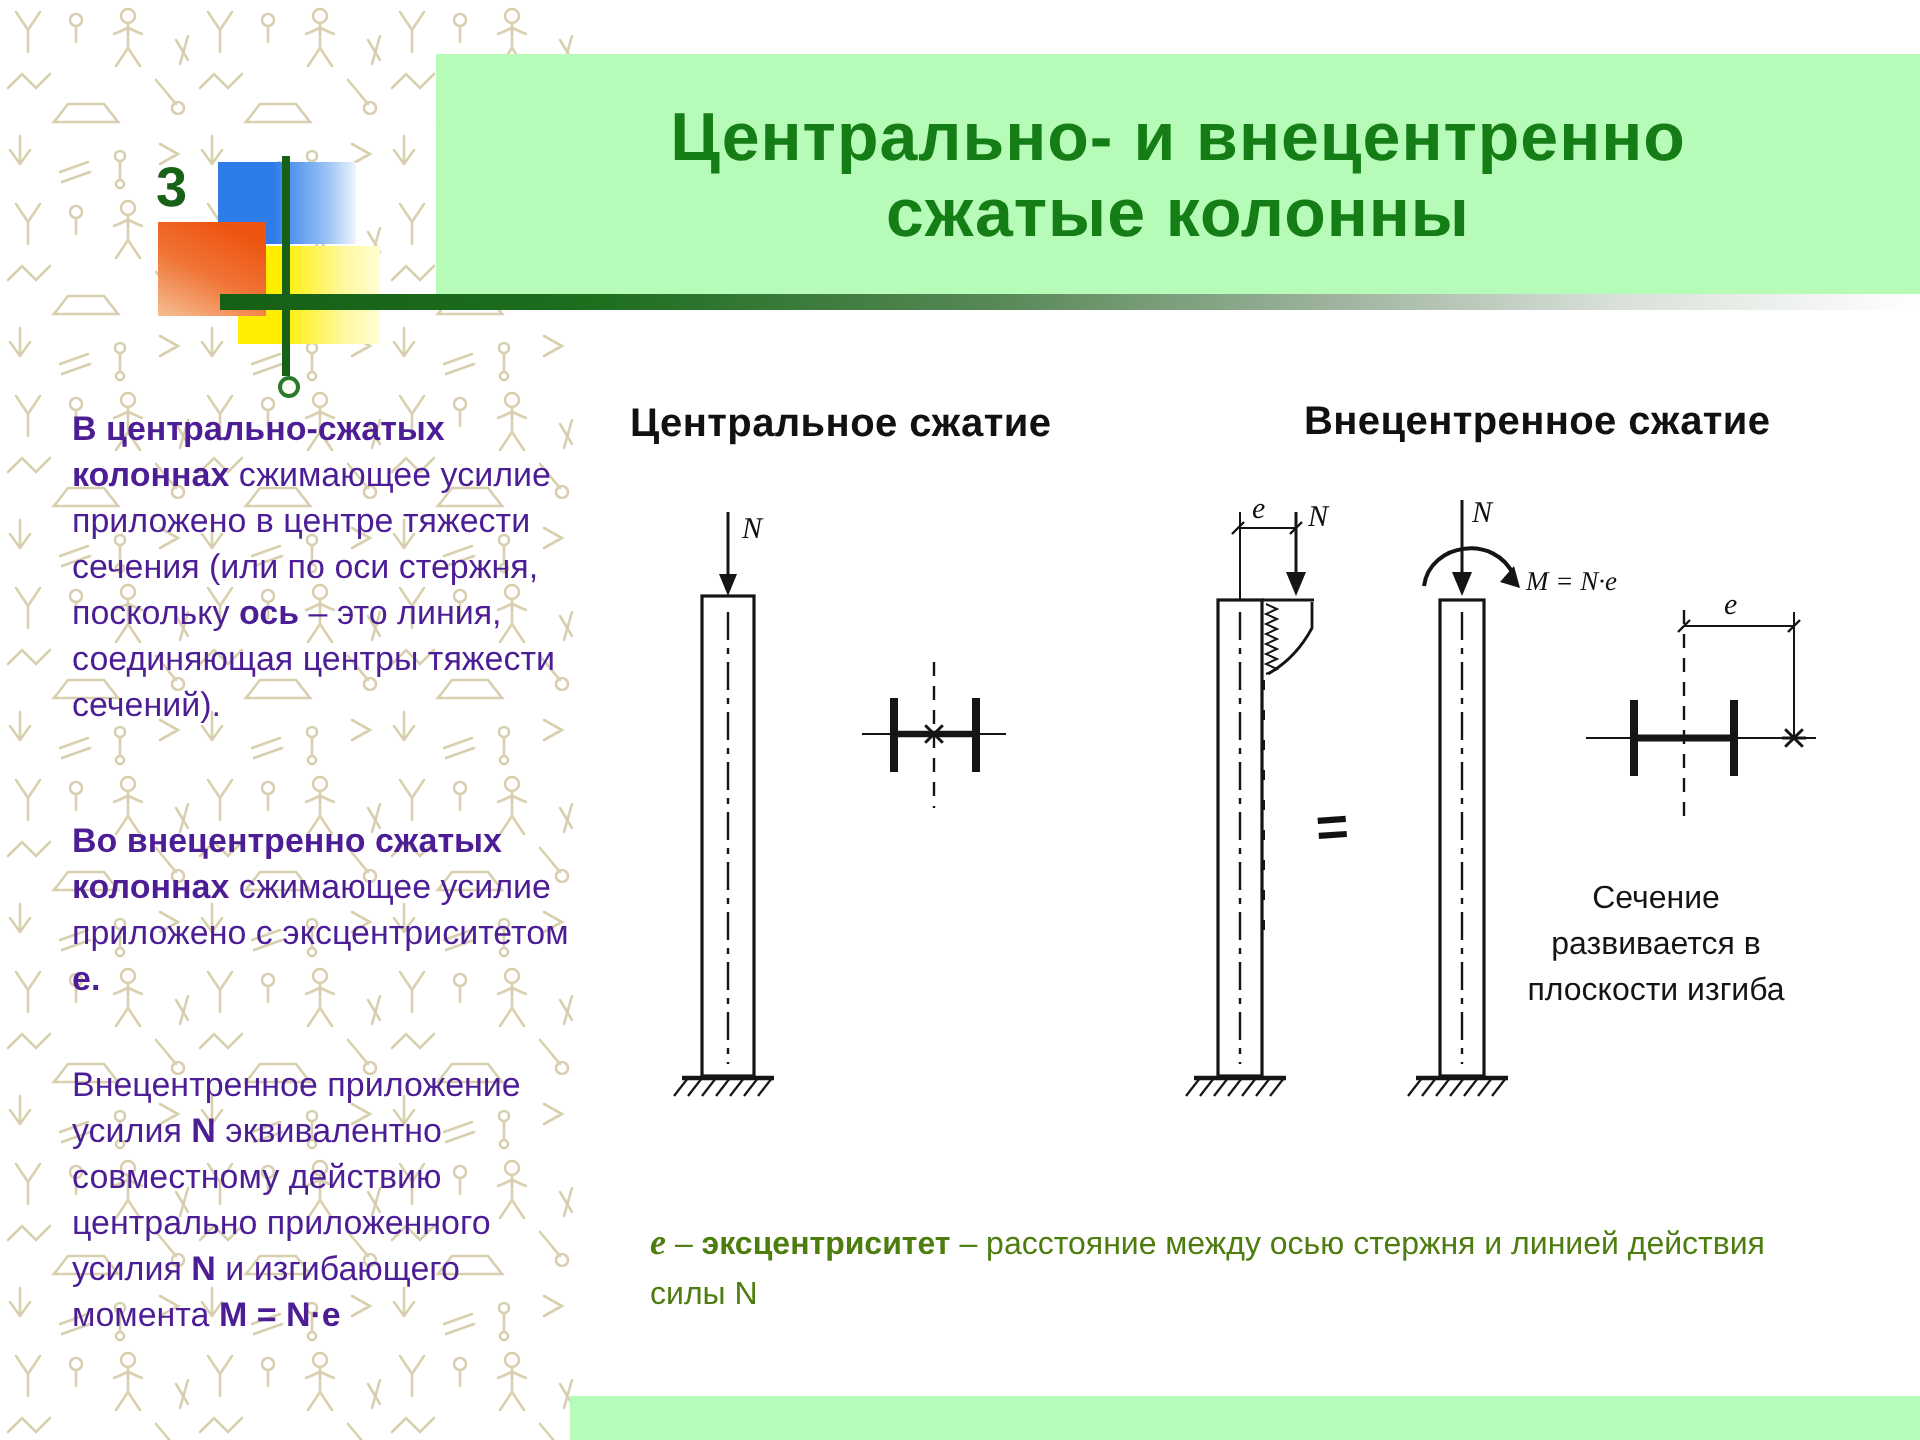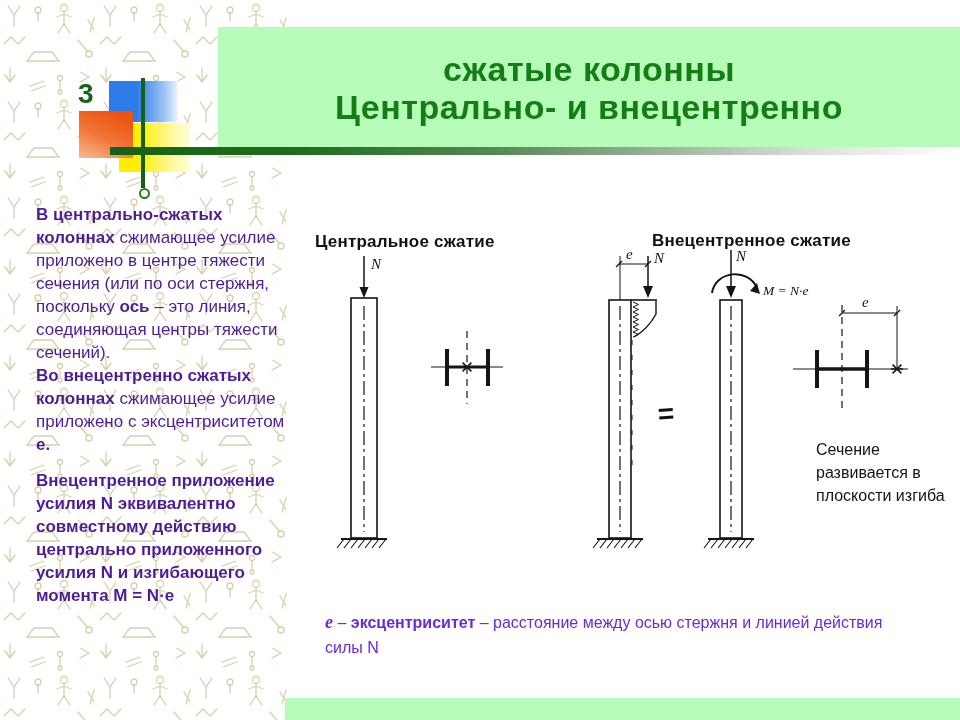--- a/index.html
+++ b/index.html
@@ -13,32 +13,32 @@
   .sq-orange{left:79px;top:111px;width:54px;height:47px;background:linear-gradient(205deg,#ed5410 15%,#f07436 55%,#f7bd93 100%);}
   .logo-vline{position:absolute;left:141px;top:78px;width:4px;height:110px;background:#176117;z-index:3;}
   .logo-dot{position:absolute;left:139px;top:188px;width:7px;height:7px;border:2px solid #2a7a2a;border-radius:50%;background:#fdfdf4;z-index:3;}
   .title-block{position:absolute;left:218px;top:27px;width:742px;height:121px;background:#b6fbb7;z-index:2;
                display:flex;flex-direction:column;justify-content:center;text-align:center;}
   .title-line{font-size:34px;line-height:38px;font-weight:bold;color:#157d15;letter-spacing:0.5px;}
   .title-underline{position:absolute;left:110px;top:147px;width:850px;height:8px;z-index:3;
       background:linear-gradient(90deg,#166016 0%,#1e6e1e 22%,#558755 45%,#9cb29c 65%,#d8e0d8 82%,#ffffff 100%);}
   .left-text{position:absolute;left:36px;top:203px;width:252px;z-index:2;font-size:17px;line-height:23px;color:#4c1d95;}
   .left-text p{margin:0;}
-  .left-text p.gap-big{}
-  .left-text p.gap-small{margin-top:13px;font-weight:bold;}
-  .diag-heading{position:absolute;z-index:2;font-size:17px;font-weight:bold;color:#111;letter-spacing:0.2px;margin-top:31px;}
+  .left-text p.gap-big{margin-top:45px;}
+  .left-text p.gap-small{margin-top:30px;}
+  .diag-heading{position:absolute;z-index:2;font-size:20px;font-weight:bold;color:#111;letter-spacing:0.2px;}
   .h-left{left:315px;top:201px;}
   .h-right{left:652px;top:200px;text-align:center;}
   .diagrams-svg{position:absolute;left:0;top:0;z-index:2;}
   .lbl{font:italic 15px "Liberation Serif",serif;fill:#111;}
   .lbl-small{font:italic 13.5px "Liberation Serif",serif;fill:#111;}
   .eq{font:bold 28px "Liberation Sans",sans-serif;fill:#111;}
-  .section-note{position:absolute;left:816px;top:438px;width:136px;text-align:left;z-index:2;
+  .section-note{position:absolute;left:760px;top:438px;width:136px;text-align:center;z-index:2;
                 font-size:16px;line-height:23px;color:#141414;}
-  .caption{position:absolute;left:325px;top:610px;width:572px;z-index:2;font-size:16px;line-height:25px;color:#6d28d9;}
+  .caption{position:absolute;left:325px;top:610px;width:572px;z-index:2;font-size:16px;line-height:25px;color:#4d7c0f;}
   .cap-e{font:italic bold 18px "Liberation Serif",serif;}
   .bottom-bar{position:absolute;left:285px;top:698px;width:675px;height:22px;background:#b6fbb7;z-index:2;}
 </style>
 </head>
 <body>
 
 <div class="slide">
 
   <svg class="pattern-svg" width="287" height="720" viewBox="0 0 287 720">
     <defs>
@@ -68,22 +68,22 @@
 
   <div class="page-num">3</div>
 
   <div class="sq sq-blue"></div>
   <div class="sq sq-yellow"></div>
   <div class="sq sq-orange"></div>
   <div class="logo-vline"></div>
   <div class="logo-dot"></div>
 
   <div class="title-block">
+    <div class="title-line">Центрально- и внецентренно</div>
     <div class="title-line">сжатые колонны</div>
-    <div class="title-line">Центрально- и внецентренно</div>
   </div>
   <div class="title-underline"></div>
 
   <div class="left-text">
     <p><b>В центрально-сжатых колоннах</b><span> сжимающее усилие приложено в центре тяжести сечения (или по оси стержня, поскольку </span><b>ось</b><span> – это линия, соединяющая центры тяжести сечений).</span></p>
     <p class="gap-big"><b>Во внецентренно сжатых колоннах</b><span> сжимающее усилие приложено с эксцентриситетом </span><b>е.</b></p>
     <p class="gap-small"><span>Внецентренное приложение усилия </span><b>N</b><span> эквивалентно совместному действию центрально приложенного усилия </span><b>N</b><span> и изгибающего момента </span><b>М = N·e</b></p>
   </div>
 
   <div class="diag-heading h-left">Центральное сжатие</div>

